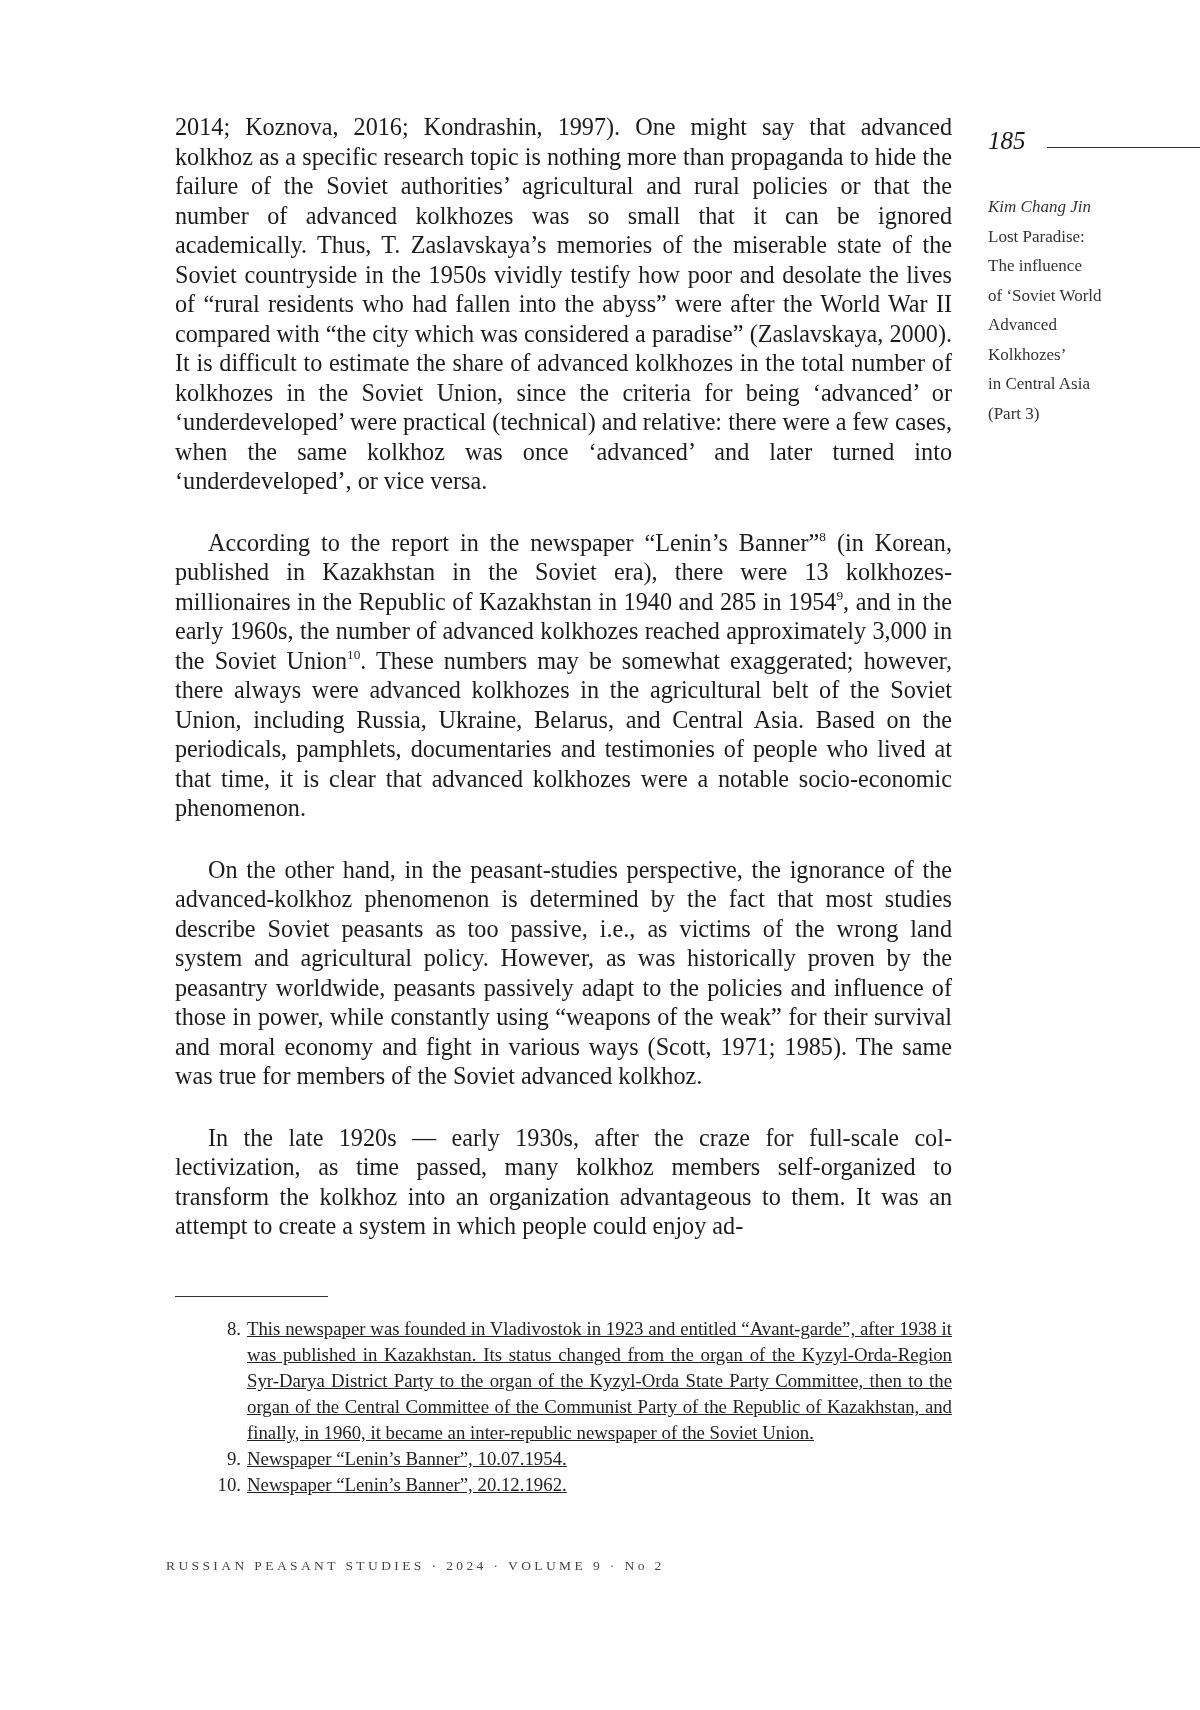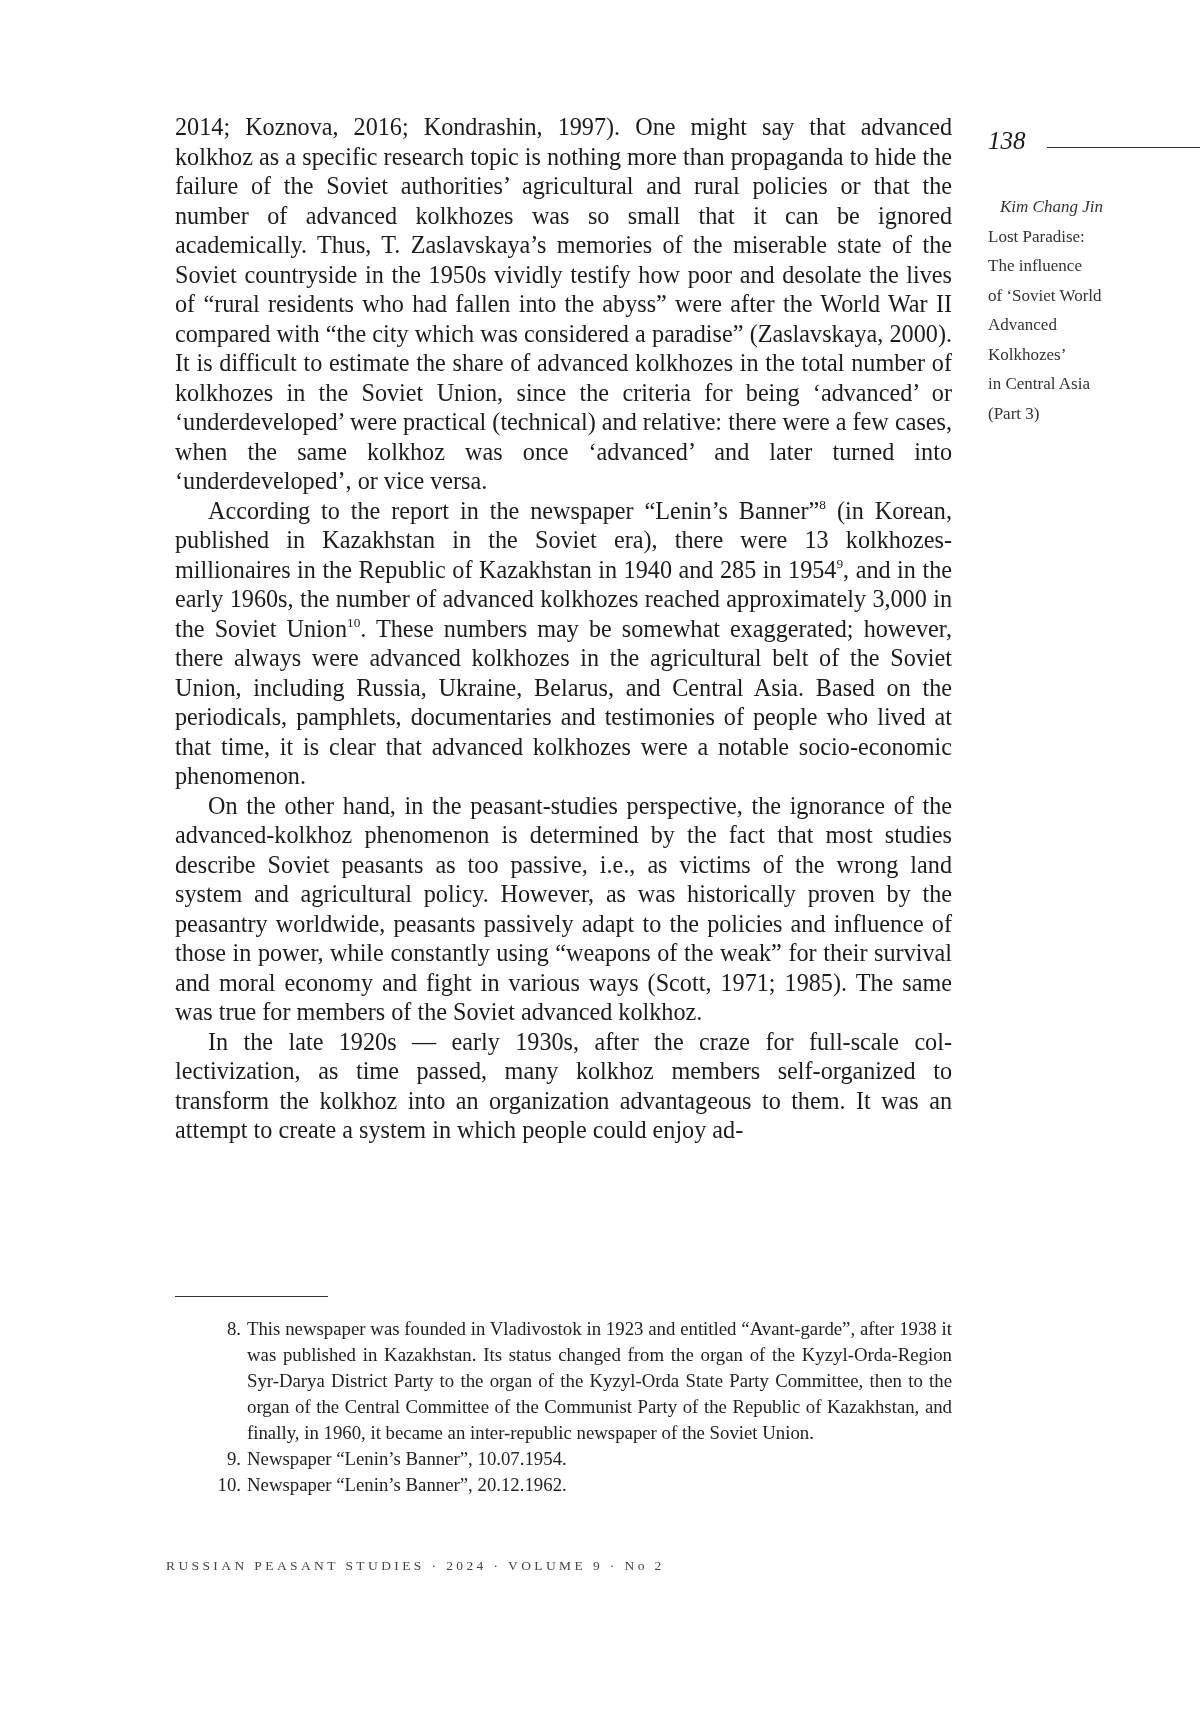--- a/index.html
+++ b/index.html
@@ -5,58 +5,58 @@
   html, body { margin: 0; padding: 0; background: #ffffff; }
   body { width: 1200px; height: 1710px; position: relative; overflow: hidden; color: #1a1a1a; }
 
   #body-col {
     position: absolute; left: 175px; top: 112px; width: 777px;
     font-family: "Liberation Serif", "DejaVu Serif", serif;
     font-size: 24.2px; line-height: 29.5px; color: #1c1c1c;
     text-align: justify; hyphens: manual;
   }
   #body-col p { margin: 0; }
-  #body-col p.indent { text-indent: 33px; }
+  #body-col p.indent { text-indent: 33px; margin-top: 32px; }
   sup { font-size: 0.55em; line-height: 0; vertical-align: 0.75em; }
 
   #page-number {
     position: absolute; left: 988px; top: 127px;
     font-family: "Liberation Serif", "DejaVu Serif", serif;
     font-style: italic; font-size: 25px; color: #1a1a1a;
   }
   #header-rule { position: absolute; left: 1047px; top: 147px; width: 153px; height: 0; border-top: 1.2px solid #333; }
 
   #sidebar {
     position: absolute; left: 988px; top: 192px; width: 200px;
     font-family: "Liberation Serif", "DejaVu Serif", serif;
     font-size: 17px; line-height: 29.5px; color: #333;
   }
-  #sidebar .author { font-style: italic; margin-left: 12px; }
+  #sidebar .author { font-style: italic; }
   #sidebar div { white-space: nowrap; }
 
   #footnote-rule { position: absolute; left: 175px; top: 1296px; width: 153px; border-top: 1.2px solid #333; }
   #footnotes {
     position: absolute; left: 175px; top: 1316px; width: 777px;
     font-family: "Liberation Serif", "DejaVu Serif", serif;
     font-size: 18.8px; line-height: 26px; color: #222;
   }
   .fn { display: flex; }
   .fn-num { width: 72px; text-align: right; padding-right: 6px; flex: 0 0 auto; box-sizing: border-box; }
-  .fn-text { flex: 1 1 auto; text-align: justify; }
+  .fn-text { flex: 1 1 auto; text-align: justify; text-decoration: underline; }
 
   #running-footer {
     position: absolute; left: 166px; top: 1558px;
     font-family: "Liberation Serif", "DejaVu Serif", serif;
     font-size: 13.5px; letter-spacing: 3.4px; color: #444; white-space: nowrap;
   }
 </style>
 </head>
 <body>
 
-<div id="page-number">138</div>
+<div id="page-number">185</div>
 <div id="header-rule"></div>
 
 <div id="sidebar">
   <div class="author">Kim Chang Jin</div>
   <div>Lost Paradise:</div>
   <div>The influence</div>
   <div>of ‘Soviet World</div>
   <div>Advanced</div>
   <div>Kolkhozes’</div>
   <div>in Central Asia</div>

